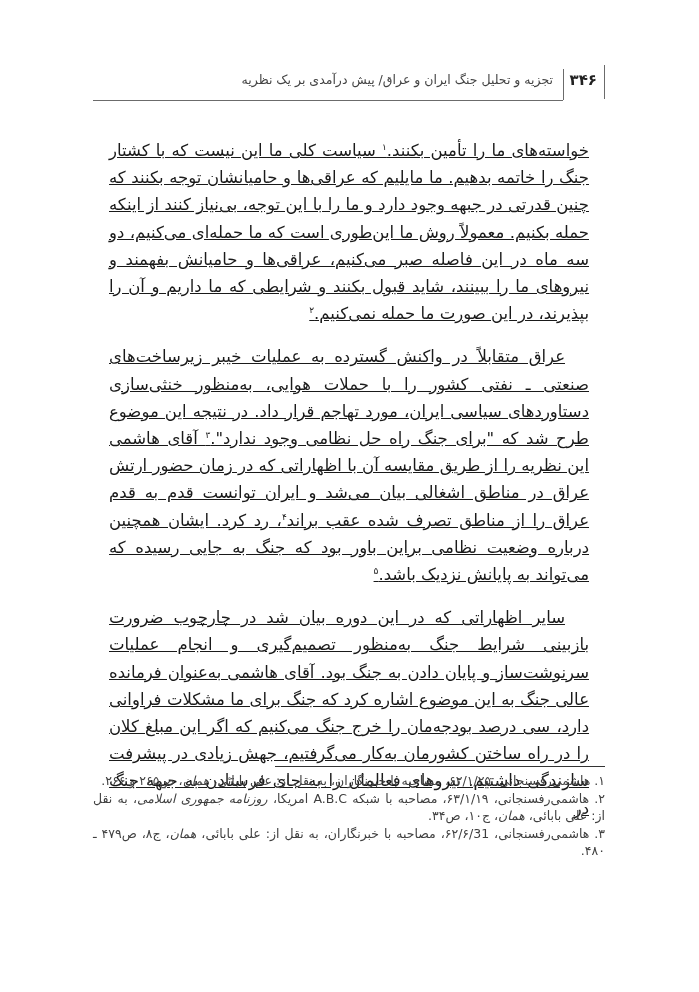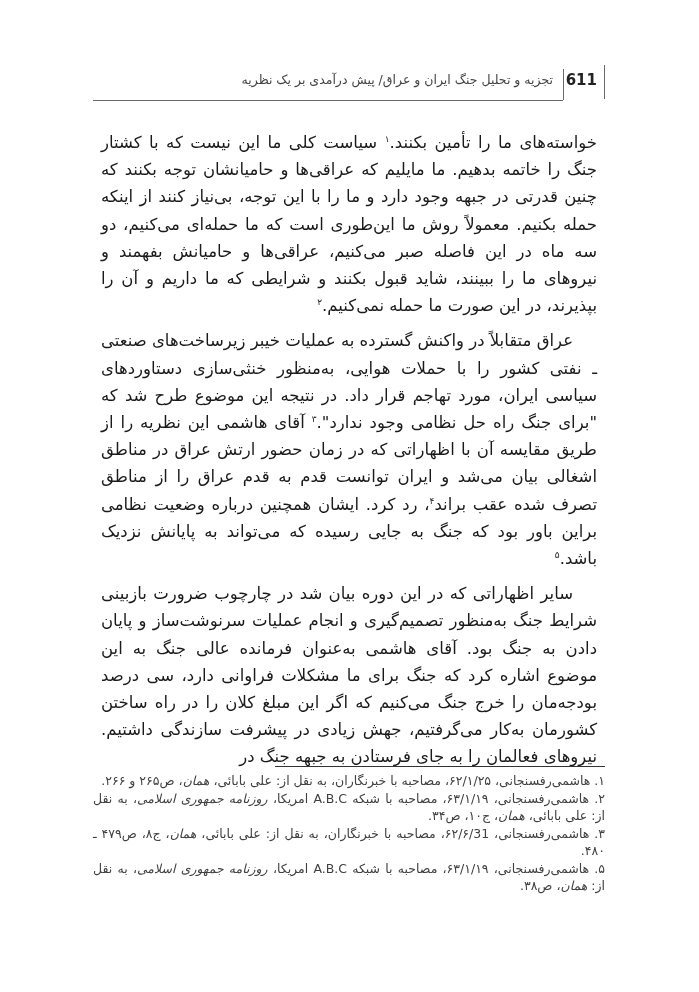--- a/index.html
+++ b/index.html
@@ -30,52 +30,51 @@
   .running-title {
     position: absolute; right: 52px; top: 9px; font-size: 12.5px; color: #444;
     white-space: nowrap;
     text-align: right;
   }
   .body-text {
     position: absolute; left: 93px; top: 121px; width: 512px;
     direction: rtl; text-align: justify; text-align-last: right;
     font-size: 16.5px; line-height: 27.2px;
   }
-  .body-text p { margin: 8px; }
+  .body-text p { margin: 16px; text-decoration: underline; }
   .body-text p.indent { text-indent: 24px; }
   sup { font-size: 9px; line-height: 0; }
   .fn-rule {
     position: absolute; left: 275px; top: 766px; width: 330px; height: 0;
     border-top: 1.5px solid #333;
   }
   .footnotes {
     position: absolute; left: 93px; top: 772px; width: 512px;
     direction: rtl; text-align: justify; text-align-last: right;
     font-size: 12.5px; line-height: 17.5px; color: #404040;
   }
   .footnotes p { margin: 0; }
   em { font-style: italic; }
 </style>
 </head>
 <body>
 
 <div class="header">
   <div class="page-num-bar"></div>
-  <span class="page-num">611</span>
+  <span class="page-num">۳۴۶</span>
   <div class="title-sep"></div>
   <span class="running-title">تجزیه و تحلیل جنگ ایران و عراق/ پیش درآمدی بر یک نظریه</span>
   <div class="header-rule"></div>
 </div>
 
 <div class="body-text">
   <p><span>خواسته‌های ما را تأمین بکنند.</span><sup>۱</sup><span> سیاست کلی ما این نیست که با کشتار جنگ را خاتمه بدهیم. ما مایلیم که عراقی‌ها و حامیانشان توجه بکنند که چنین قدرتی در جبهه وجود دارد و ما را با این توجه، بی‌نیاز کنند از اینکه حمله بکنیم. معمولاً روش ما این‌طوری است که ما حمله‌ای می‌کنیم، دو سه ماه در این فاصله صبر می‌کنیم، عراقی‌ها و حامیانش بفهمند و نیروهای ما را ببینند، شاید قبول بکنند و شرایطی که ما داریم و آن را بپذیرند، در این صورت ما حمله نمی‌کنیم.</span><sup>۲</sup></p>
   <p class="indent"><span>عراق متقابلاً در واکنش گسترده به عملیات خیبر زیرساخت‌های صنعتی ـ نفتی کشور را با حملات هوایی، به‌منظور خنثی‌سازی دستاوردهای سیاسی ایران، مورد تهاجم قرار داد. در نتیجه این موضوع طرح شد که "برای جنگ راه حل نظامی وجود ندارد".</span><sup>۳</sup><span> آقای هاشمی این نظریه را از طریق مقایسه آن با اظهاراتی که در زمان حضور ارتش عراق در مناطق اشغالی بیان می‌شد و ایران توانست قدم به قدم عراق را از مناطق تصرف شده عقب براند</span><sup>۴</sup><span>، رد کرد. ایشان همچنین درباره وضعیت نظامی براین باور بود که جنگ به جایی رسیده که می‌تواند به پایانش نزدیک باشد.</span><sup>۵</sup></p>
   <p class="indent"><span>سایر اظهاراتی که در این دوره بیان شد در چارچوب ضرورت بازبینی شرایط جنگ به‌منظور تصمیم‌گیری و انجام عملیات سرنوشت‌ساز و پایان دادن به جنگ بود. آقای هاشمی به‌عنوان فرمانده عالی جنگ به این موضوع اشاره کرد که جنگ برای ما مشکلات فراوانی دارد، سی درصد بودجه‌مان را خرج جنگ می‌کنیم که اگر این مبلغ کلان را در راه ساختن کشورمان به‌کار می‌گرفتیم، جهش زیادی در پیشرفت سازندگی داشتیم. نیروهای فعالمان را به جای فرستادن به جبهه جنگ در</span></p>
 </div>
 
 <div class="fn-rule"></div>
 
 <div class="footnotes">
   <p><span>۱.</span><span> هاشمی‌رفسنجانی، ۶۲/۱/۲۵، مصاحبه با خبرنگاران، به نقل از: علی بابائی، </span><em>همان</em><span>، ص۲۶۵ و ۲۶۶.</span></p>
   <p><span>۲.</span><span> هاشمی‌رفسنجانی، ۶۳/۱/۱۹، مصاحبه با شبکه A.B.C امریکا، </span><em>روزنامه جمهوری اسلامی</em><span>، به نقل از: علی بابائی، </span><em>همان</em><span>، ج۱۰، ص۳۴.</span></p>
   <p><span>۳.</span><span> هاشمی‌رفسنجانی، ۶۲/۶/31، مصاحبه با خبرنگاران، به نقل از: علی بابائی، </span><em>همان</em><span>، ج۸، ص۴۷۹ ـ ۴۸۰.</span></p>
-  <p><span>۵.</span><span> هاشمی‌رفسنجانی، ۶۳/۱/۱۹، مصاحبه با شبکه A.B.C امریکا، </span><em>روزنامه جمهوری اسلامی</em><span>، به نقل از: </span><em>همان</em><span>، ص۳۸.</span></p>
 </div>
 
 </body></html>

